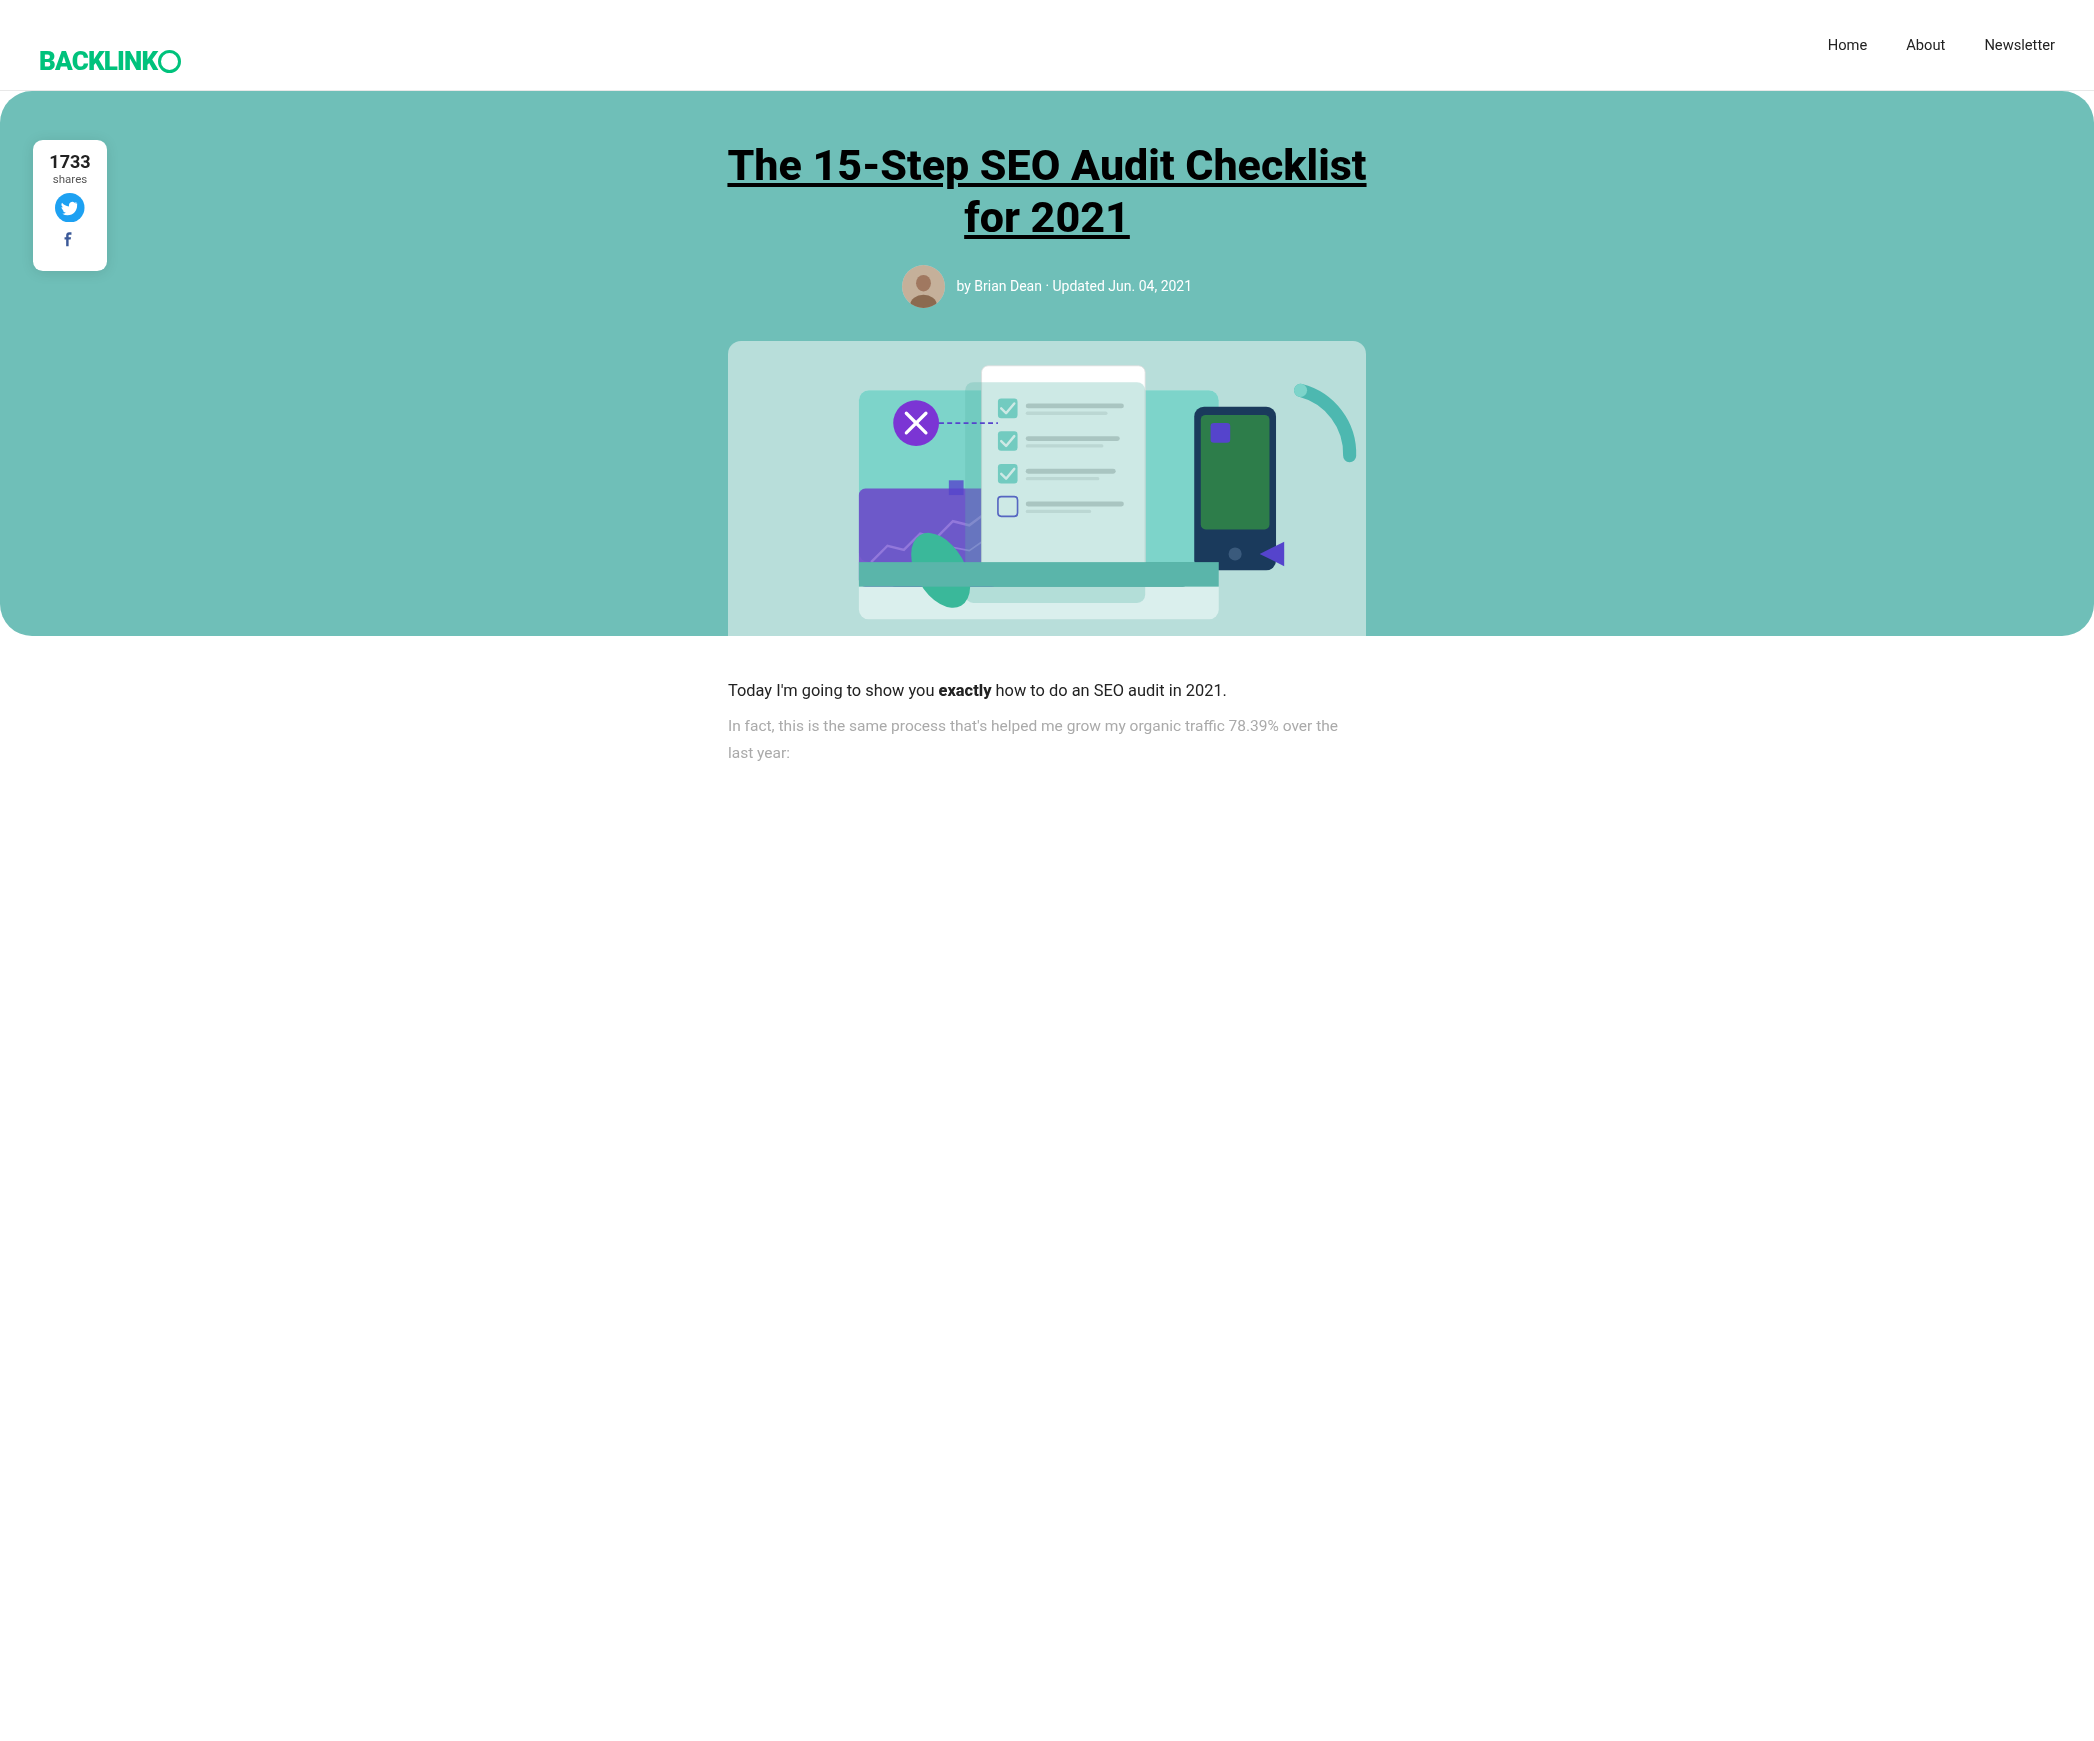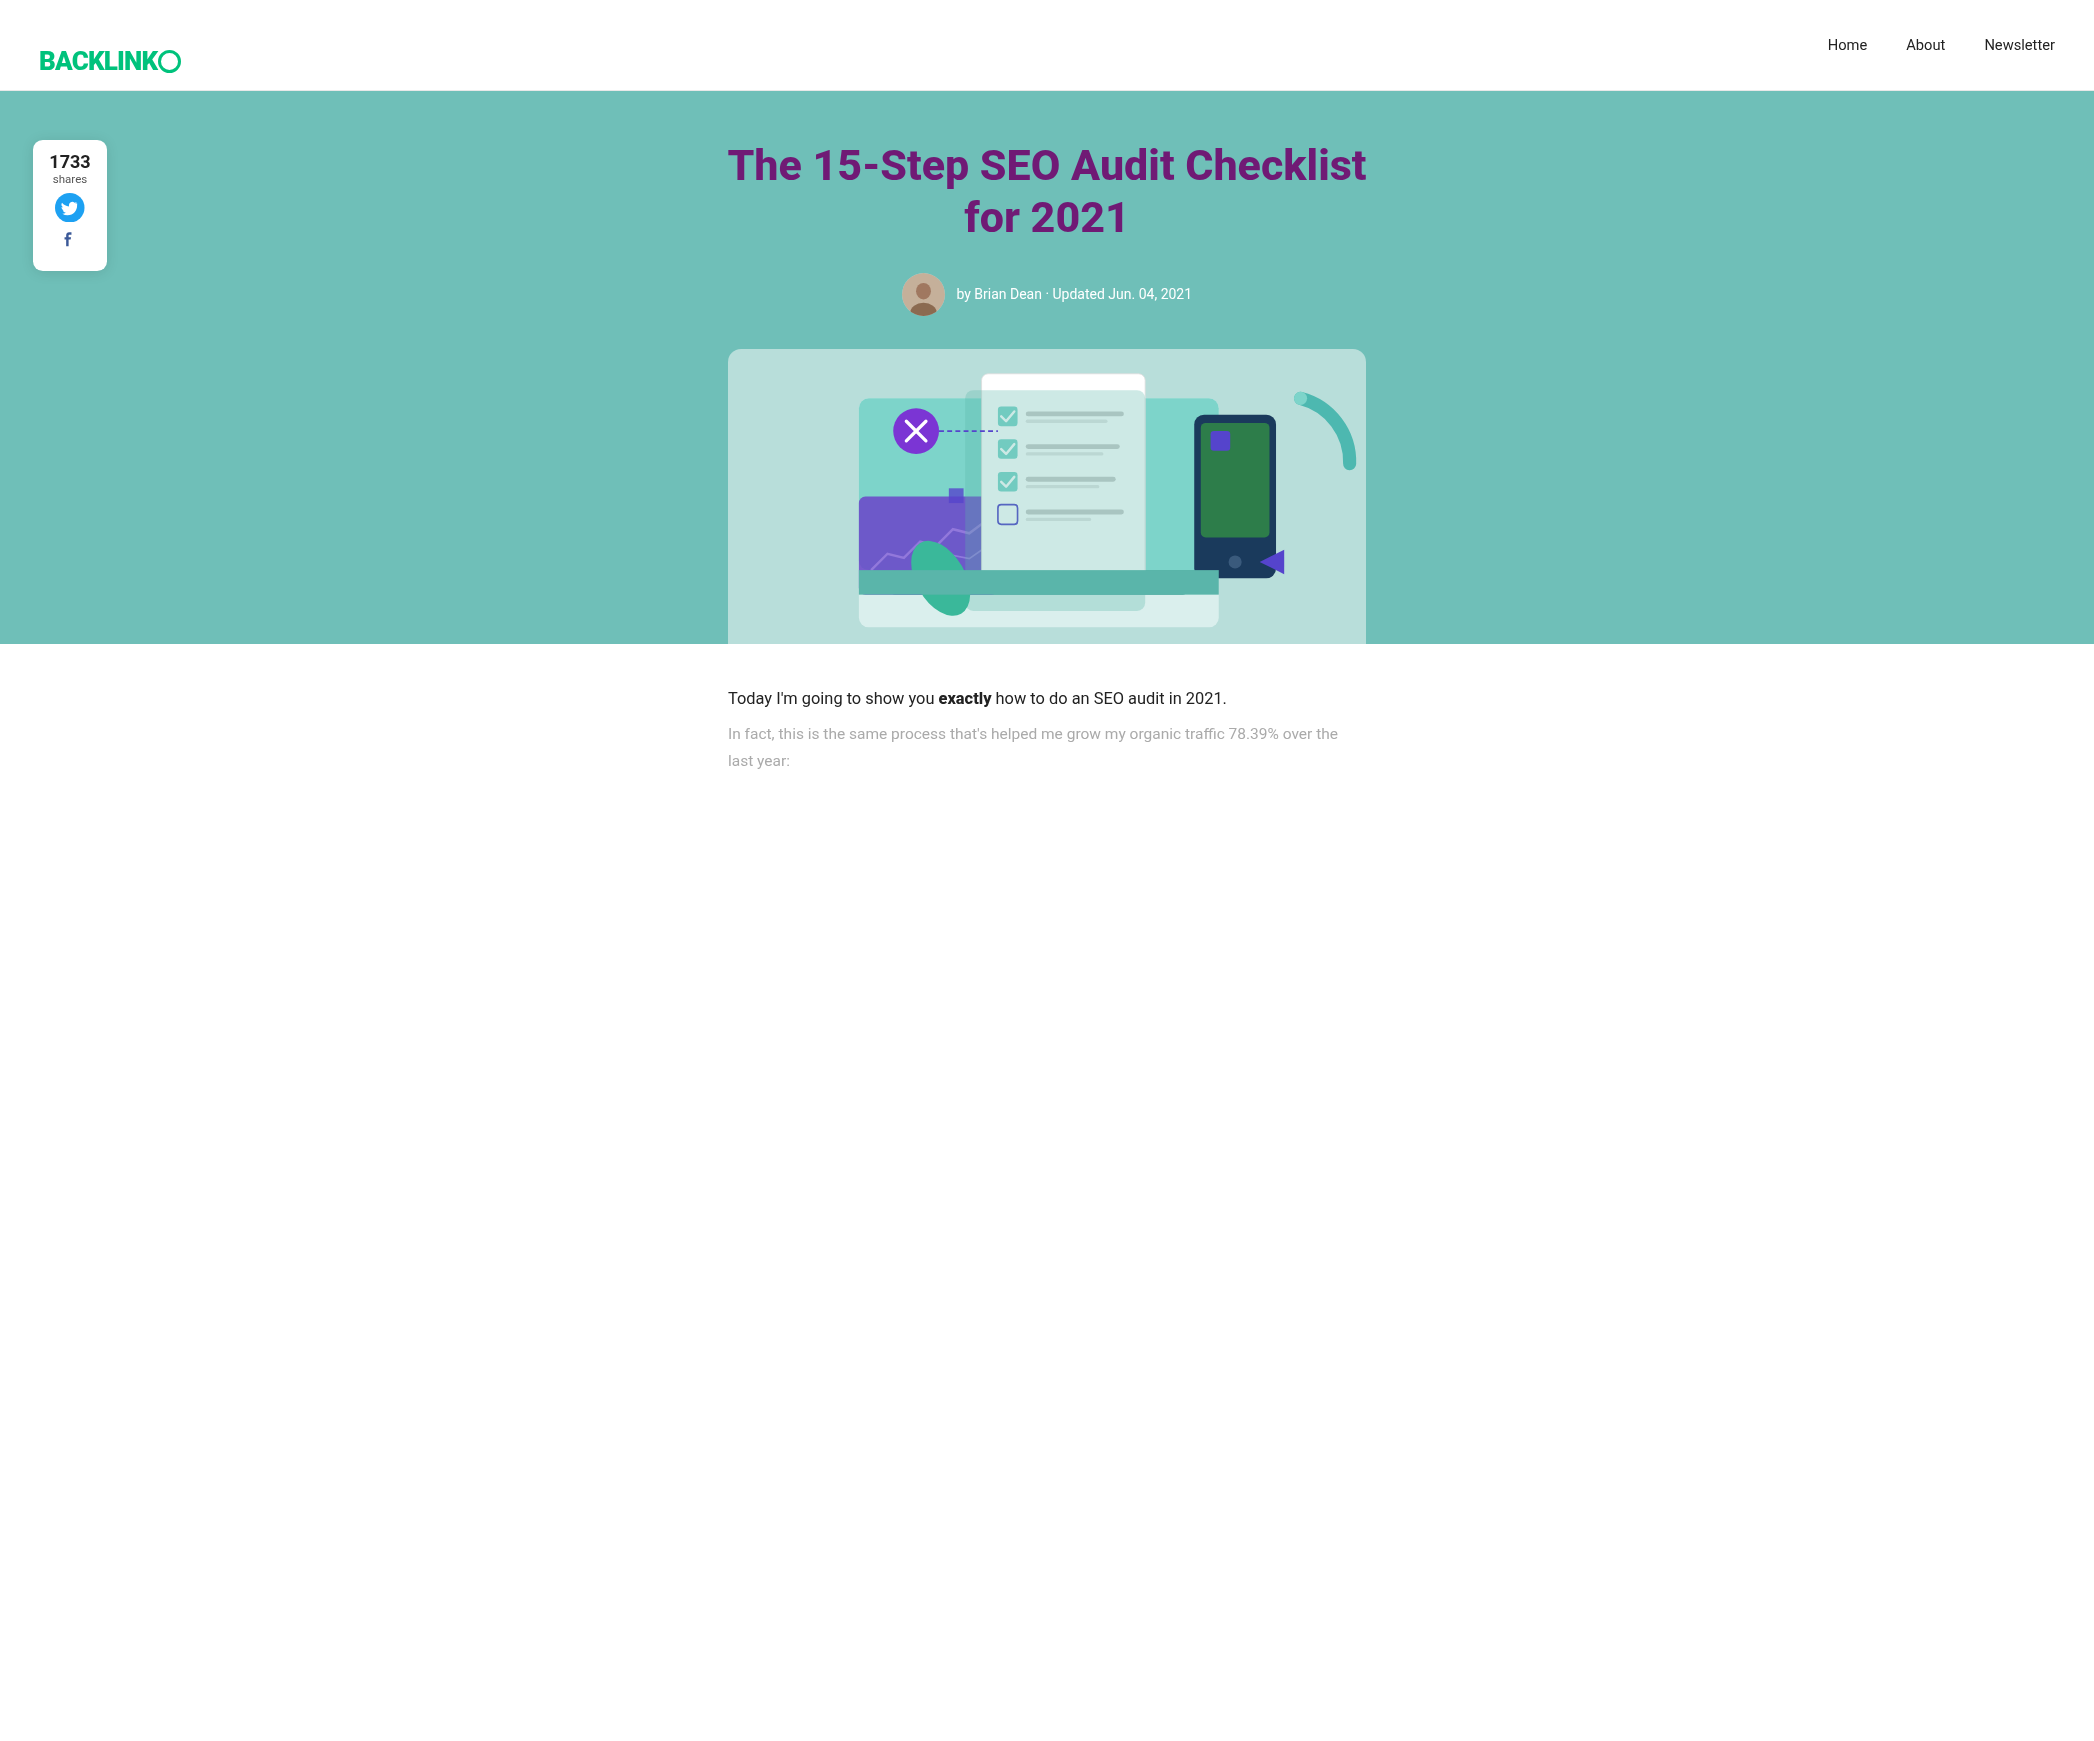--- a/index.html
+++ b/index.html
@@ -42,33 +42,35 @@
       color: #222;
       font-size: 14.7px;
       font-weight: 400;
     }
 
     
     .hero {
       background-color: #6fbfb8;
       padding: 49px 0 0 0;
       position: relative;
+      border-radius: 32px;
     }
     .hero-inner {
       max-width: 736px;
       margin: 0 auto;
       text-align: center;
       padding: 0 33px;
     }
     .hero h1 {
       font-size: 43px;
       font-weight: 800;
-      color: #701a75;
+      color: #000000;
       line-height: 1.2;
-      margin-bottom: 29px;
+      margin-bottom: 21px;
+      text-decoration: underline;
     }
     .hero-author {
       display: flex;
       align-items: center;
       justify-content: center;
       gap: 11.5px;
       margin-bottom: 33px;
     }
     .author-avatar {
       width: 43px;

